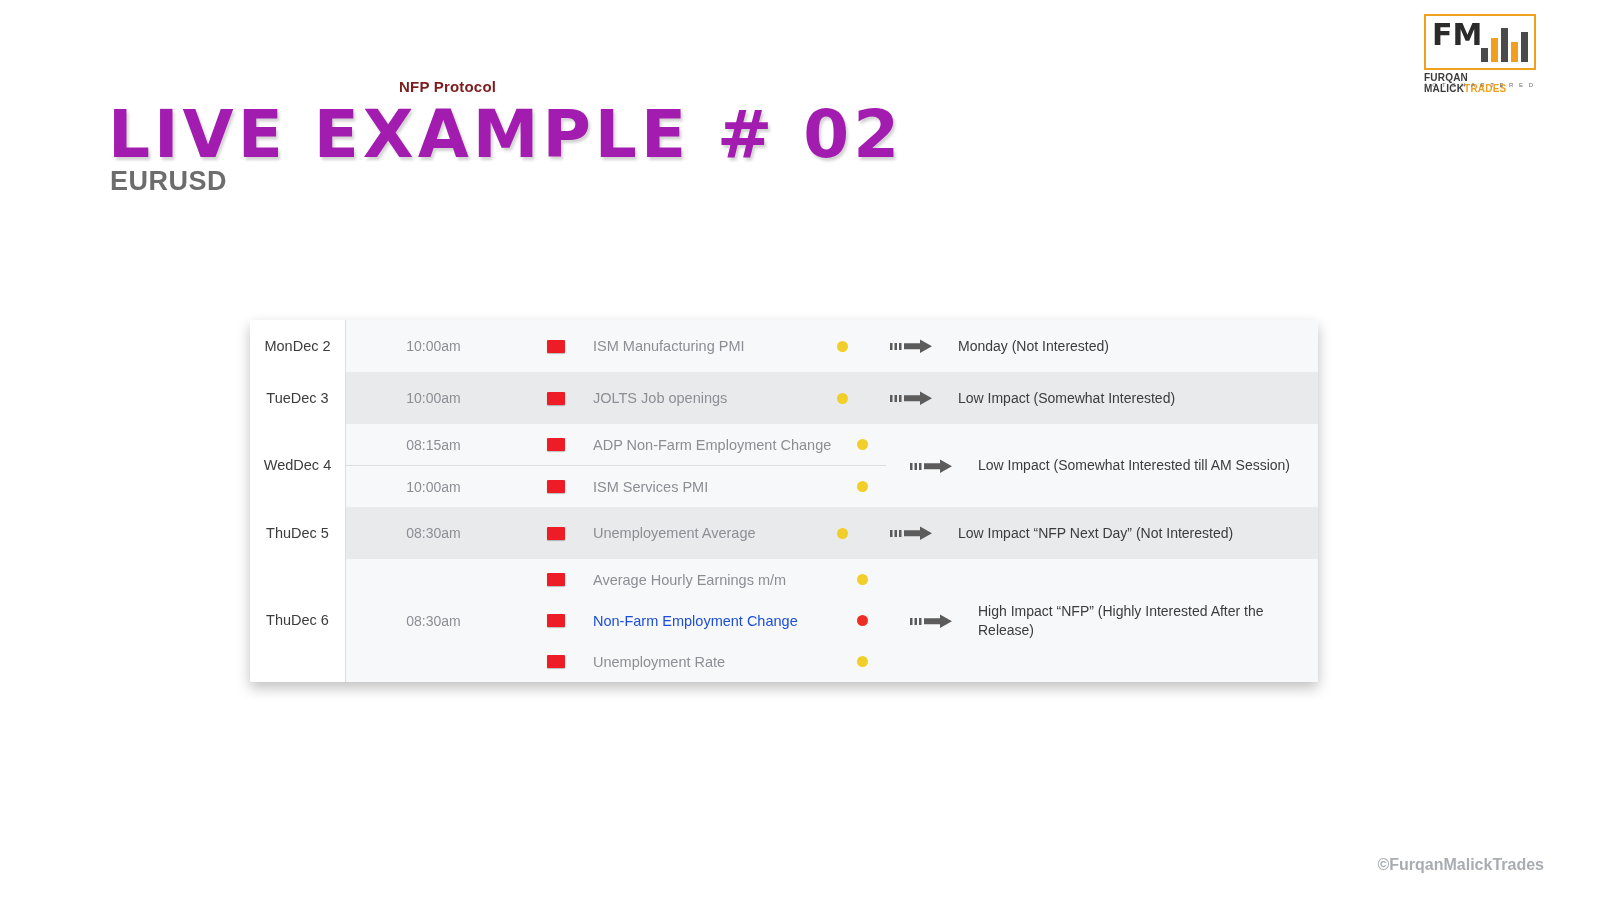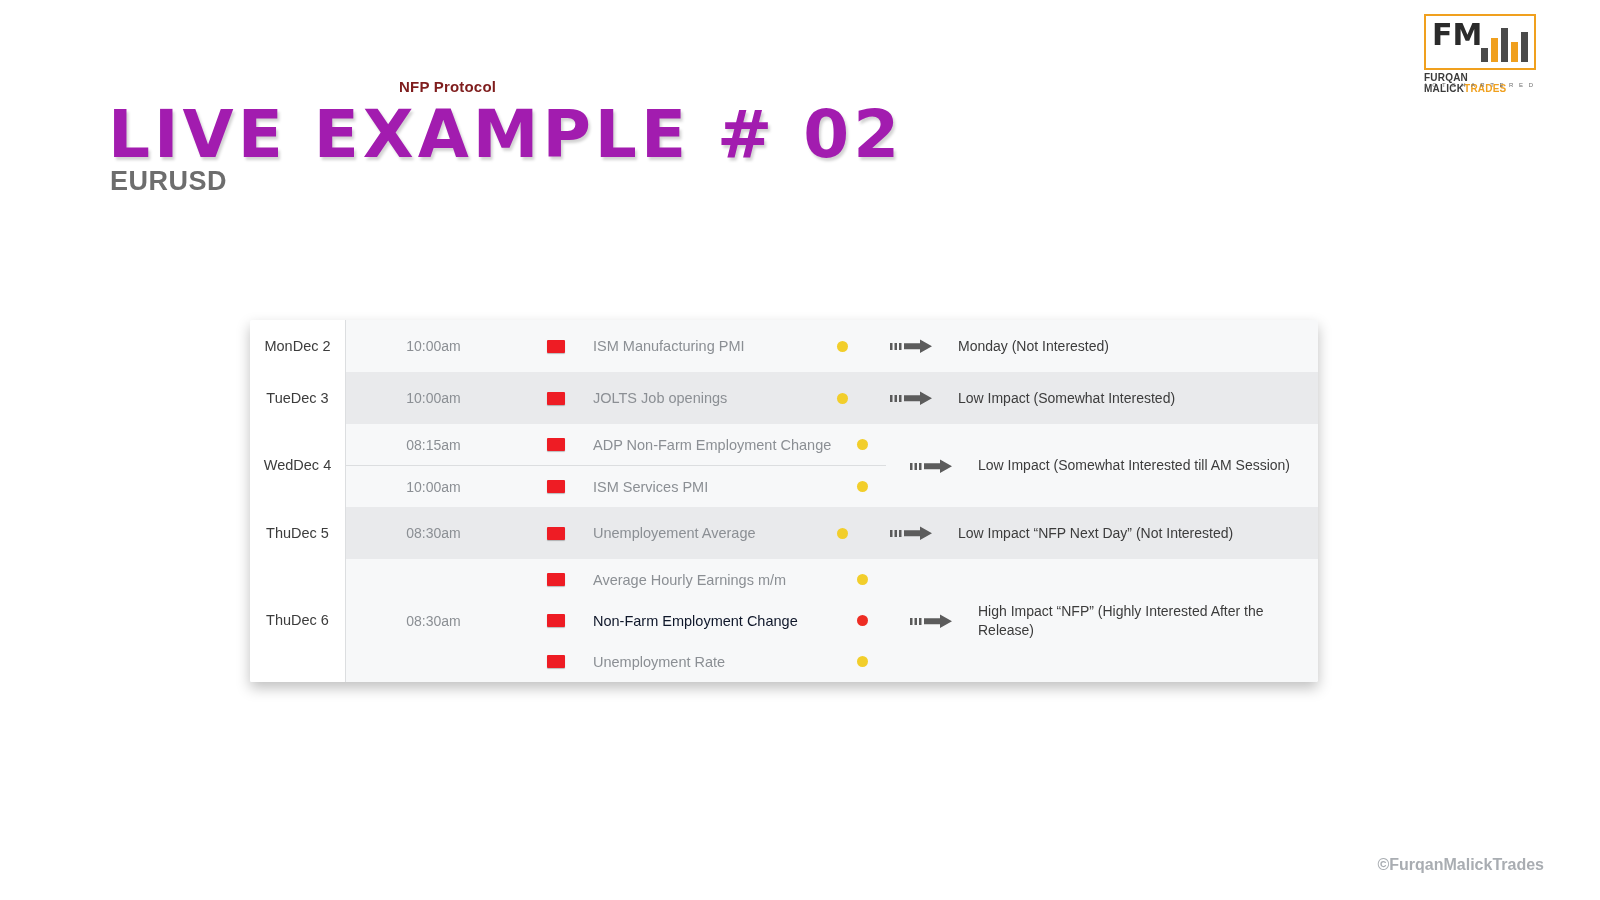--- a/index.html
+++ b/index.html
@@ -182,21 +182,21 @@
     border-radius: 1px;
     box-shadow: 0 1px 1px rgba(0,0,0,0.25);
   }
   .col-event {
     flex: 1 1 auto;
     font-size: 14.5px;
     color: #8b8f94;
     padding-left: 2px;
   }
   .col-event.strong {
-    color: #0f172a;
+    color: #1d4ed8;
   }
   .col-dot {
     width: 48px;
     flex: 0 0 48px;
     display: flex;
     justify-content: center;
     align-items: center;
   }
   .dot {
     width: 11px;

